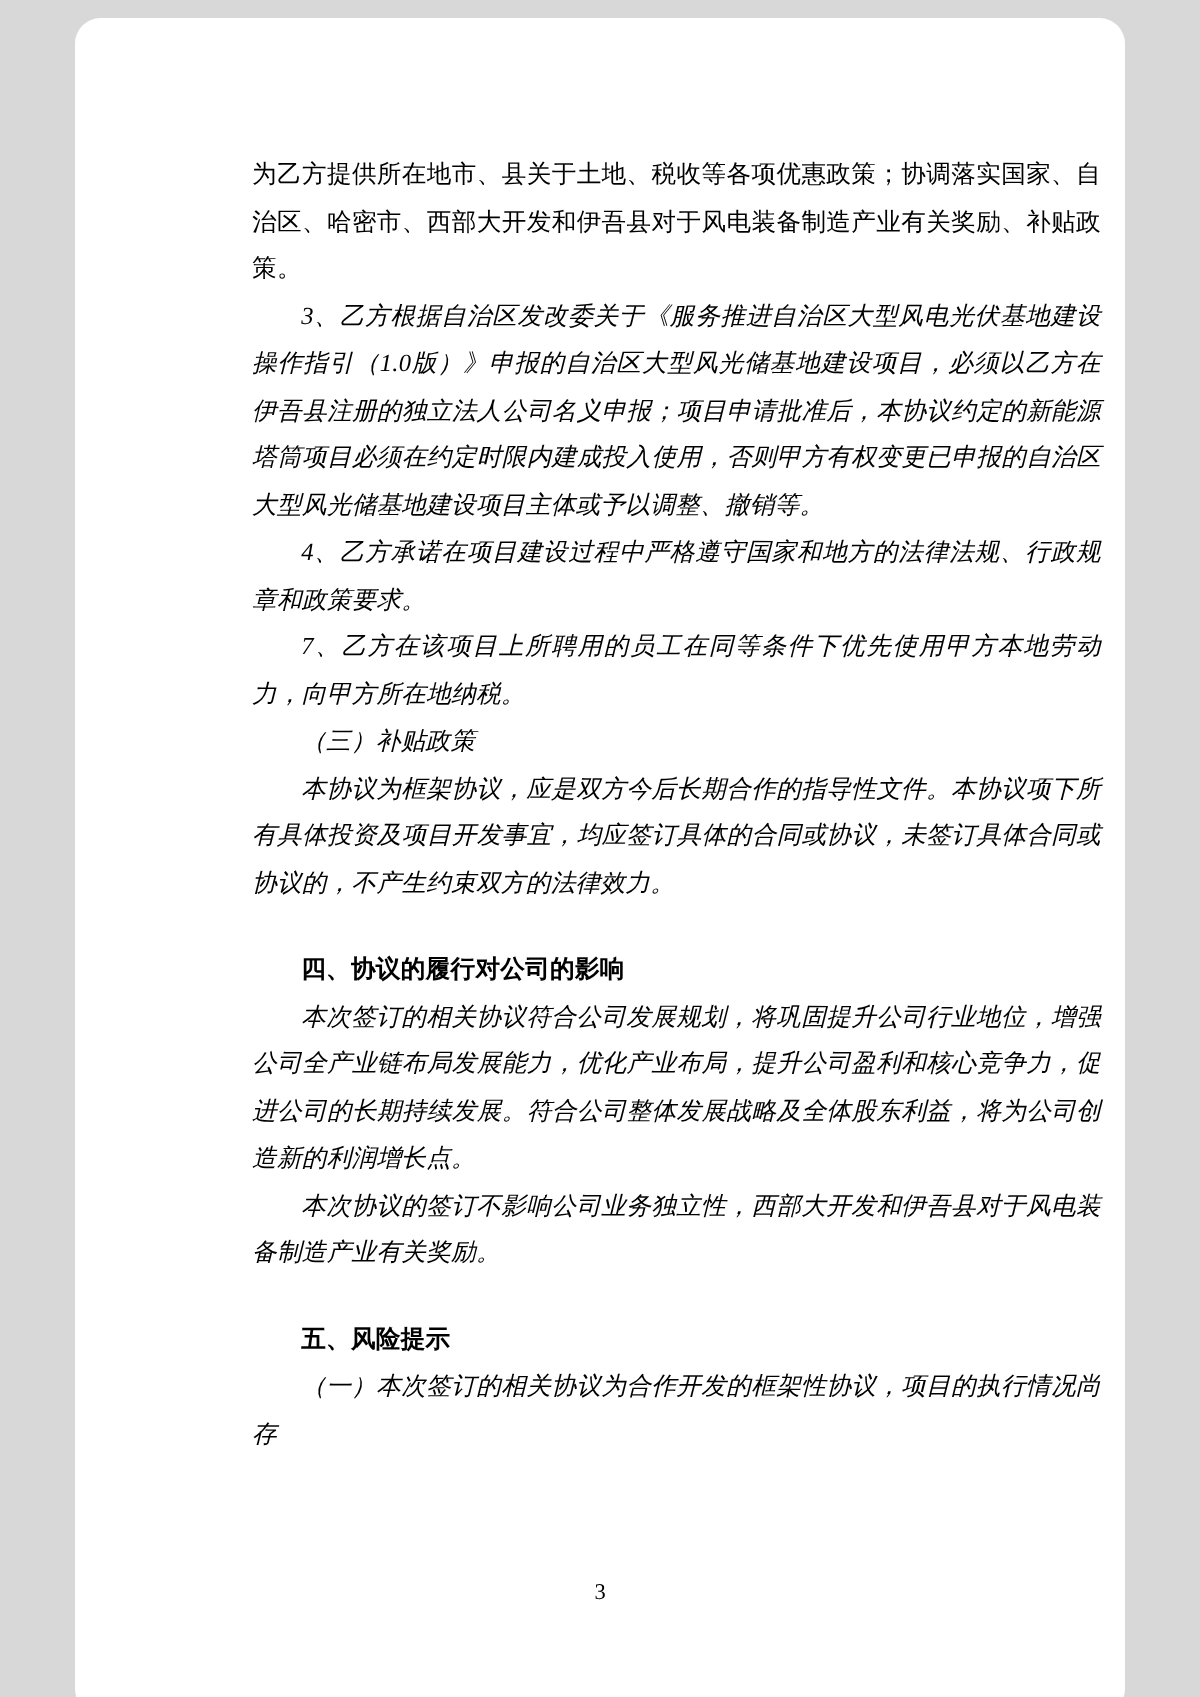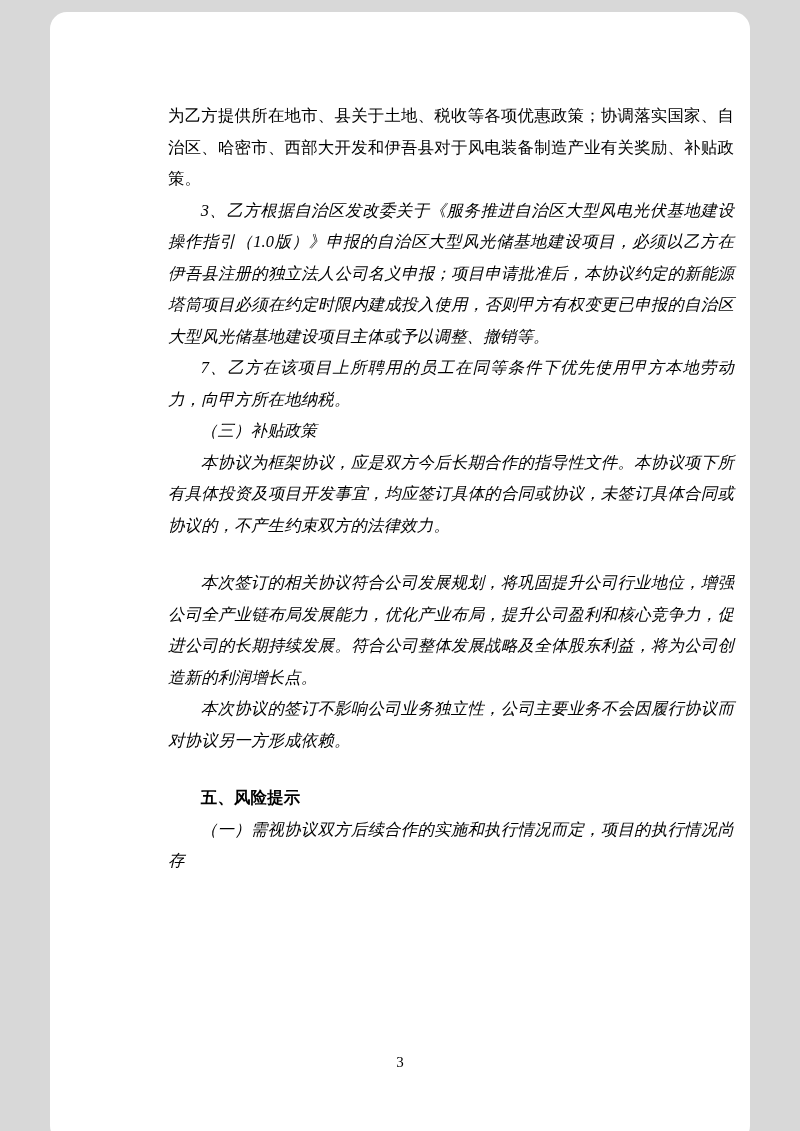--- a/index.html
+++ b/index.html
@@ -60,37 +60,39 @@
 </head>
 <body>
 
 <div class="page">
   <div class="content">
 
     <p class="plain">为乙方提供所在地市、县关于土地、税收等各项优惠政策；协调落实国家、自治区、哈密市、西部大开发和伊吾县对于风电装备制造产业有关奖励、补贴政策。</p>
 
     <p class="indent">3、乙方根据自治区发改委关于《服务推进自治区大型风电光伏基地建设操作指引（1.0版）》申报的自治区大型风光储基地建设项目，必须以乙方在伊吾县注册的独立法人公司名义申报；项目申请批准后，本协议约定的新能源塔筒项目必须在约定时限内建成投入使用，否则甲方有权变更已申报的自治区大型风光储基地建设项目主体或予以调整、撤销等。</p>
 
+    <p class="indent">4、乙方承诺在项目建设过程中严格遵守国家和地方的法律法规、行政规章和政策要求。</p>
 
     <p class="indent">7、乙方在该项目上所聘用的员工在同等条件下优先使用甲方本地劳动力，向甲方所在地纳税。</p>
 
     <p class="indent">（三）补贴政策</p>
 
     <p class="indent">本协议为框架协议，应是双方今后长期合作的指导性文件。本协议项下所有具体投资及项目开发事宜，均应签订具体的合同或协议，未签订具体合同或协议的，不产生约束双方的法律效力。</p>
 
     <div class="gap-large"></div>
 
+    <p class="heading">四、协议的履行对公司的影响</p>
 
     <p class="indent">本次签订的相关协议符合公司发展规划，将巩固提升公司行业地位，增强公司全产业链布局发展能力，优化产业布局，提升公司盈利和核心竞争力，促进公司的长期持续发展。符合公司整体发展战略及全体股东利益，将为公司创造新的利润增长点。</p>
 
-    <p class="indent">本次协议的签订不影响公司业务独立性，公司主要业务不会因履行协议而对协议另一方形成依赖。</p>
+    <p class="indent">本次协议的签订不影响公司业务独立性，西部大开发和伊吾县对于风电装备制造产业有关奖励。</p>
 
 
     <div class="gap-large"></div>
 
     <p class="heading">五、风险提示</p>
 
-    <p class="indent">（一）需视协议双方后续合作的实施和执行情况而定，项目的执行情况尚存</p>
+    <p class="indent">（一）本次签订的相关协议为合作开发的框架性协议，项目的执行情况尚存</p>
 
   </div>
 
   <div class="page-number">3</div>
 </div>
 
 </body></html>

